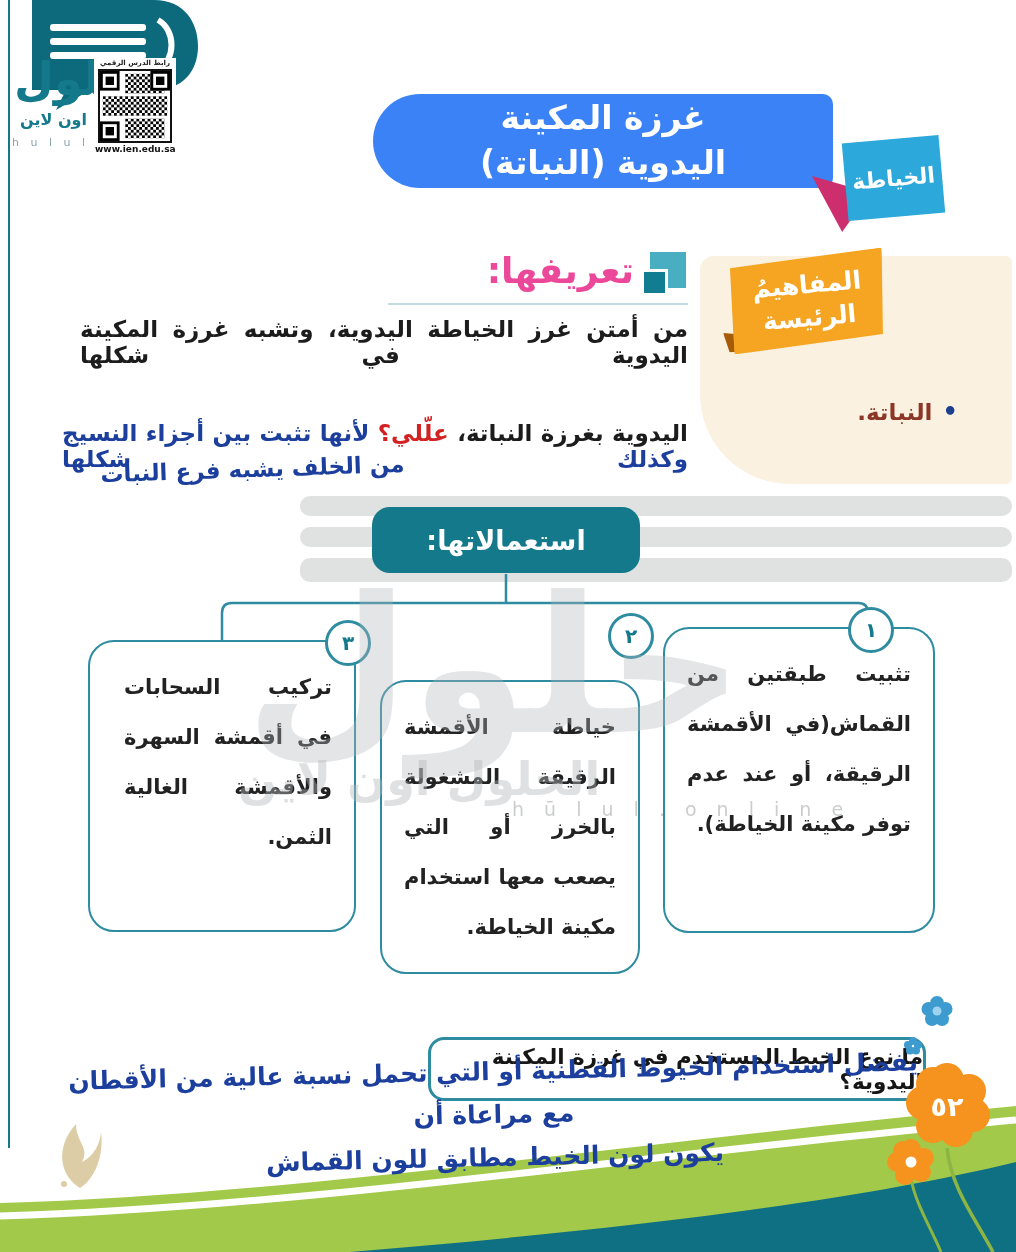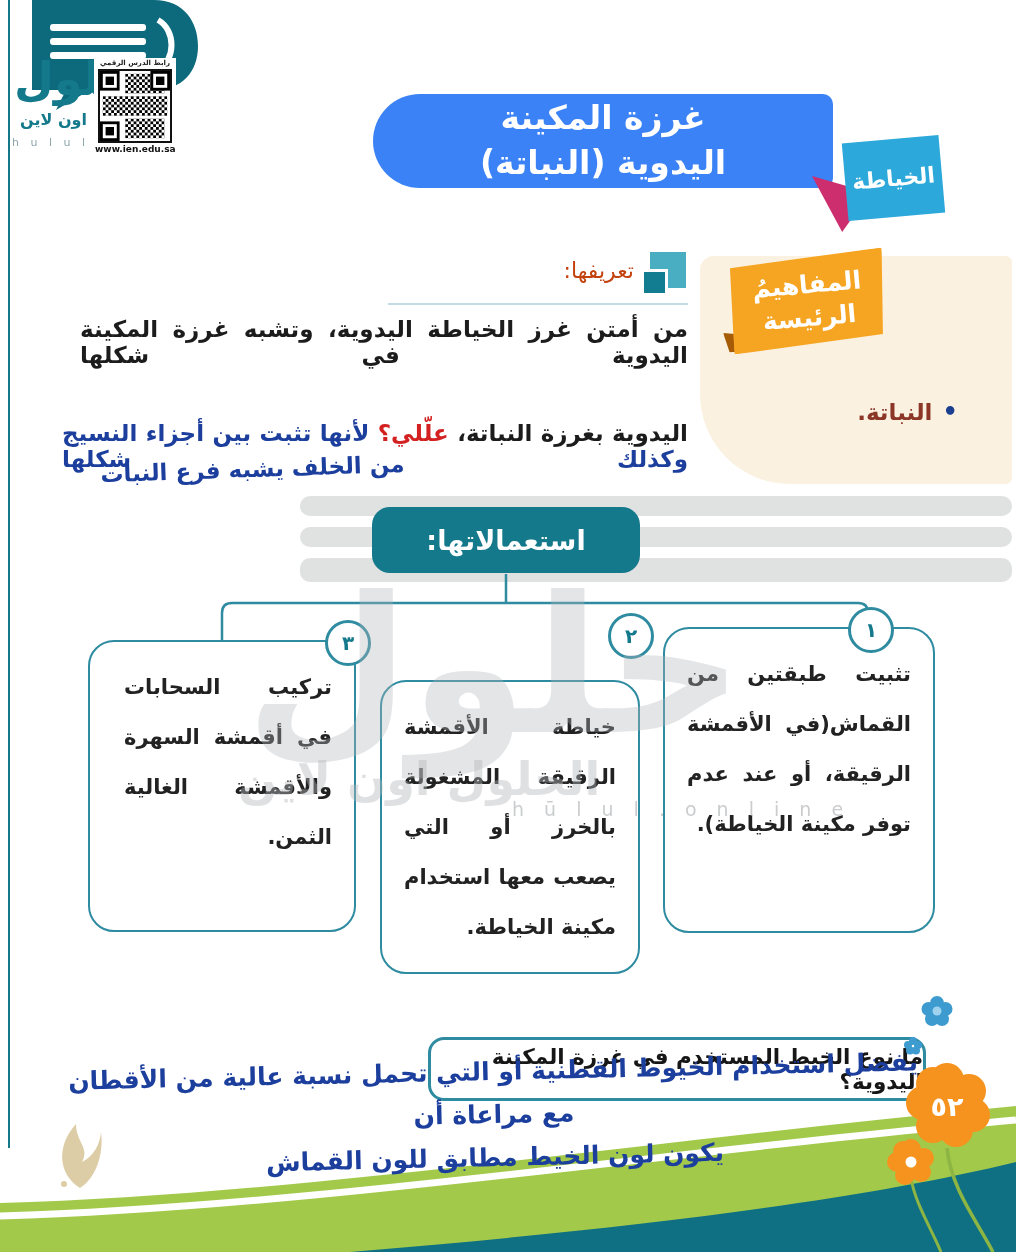--- a/index.html
+++ b/index.html
@@ -44,21 +44,21 @@
     font-size:23px;font-weight:bold;}
   .concept-bullet{color:#1b3f8f;font-size:24px;margin-left:10px;}
   .concept-text{color:#8b3626;}
 
   
   .def-head{left:430px;top:248px;width:256px;height:44px;display:flex;direction:rtl;
     align-items:center;gap:16px;z-index:2;}
   .def-icon{width:36px;height:36px;background:#49aec2;position:relative;flex:0 0 auto;}
   .def-icon::after{content:"";position:absolute;left:-9px;bottom:-8px;width:21px;height:21px;
     background:#127c90;border:3px solid #fff;}
-  .def-title{font-size:22px;font-weight:normal;color:#c2410c;}
+  .def-title{font-size:36px;font-weight:bold;color:#ec4899;}
   .def-underline{left:388px;top:303px;width:300px;height:2px;background:#c3dbe2;z-index:1;}
 
   
   .par{left:80px;width:608px;direction:rtl;font-size:23px;font-weight:600;color:#1c1c1c;
     text-align:justify;text-align-last:justify;z-index:2;}
   #line1{top:316px;}
   #line2{top:368px;}
   #line3{top:420px;left:62px;width:626px;}
   #line4{top:456px;left:95px;width:315px;text-align:center;text-align-last:center;transform:rotate(-2deg);}
   .red{color:#d32121;font-weight:bold;}

